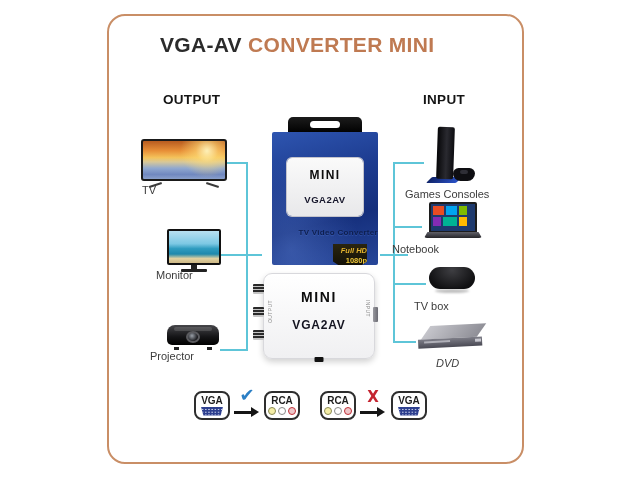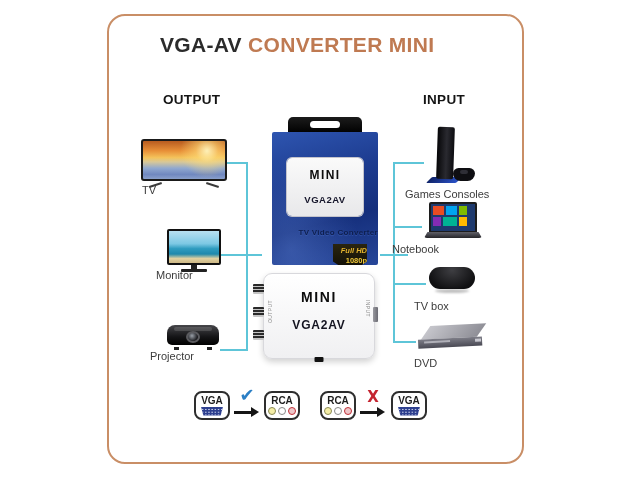--- a/index.html
+++ b/index.html
@@ -216,21 +216,21 @@
     <div class="tvbox-body"></div>
   </div>
   <div class="abs cap" style="left:414px;top:300px;width:76px;">TV box</div>
 
   <div class="abs dvd">
     <div class="dvd-top"></div>
     <div class="dvd-front"></div>
     <div class="dvd-tray"></div>
     <div class="dvd-btn"></div>
   </div>
-  <div class="abs cap" style="left:414px;top:357px;width:76px;">DVD</div>
+  <div class="abs cap" style="left:436px;top:357px;width:76px;font-style:italic;">DVD</div>
 
   <div class="abs rbox">
     <div class="rbox-tab">
         <div class="rbox-hole"></div>
       </div>
     <div class="rbox-body">
       <div class="rbox-panel">
         <div class="mini">MINI</div>
         <div class="model">VGA2AV</div>
       </div>

